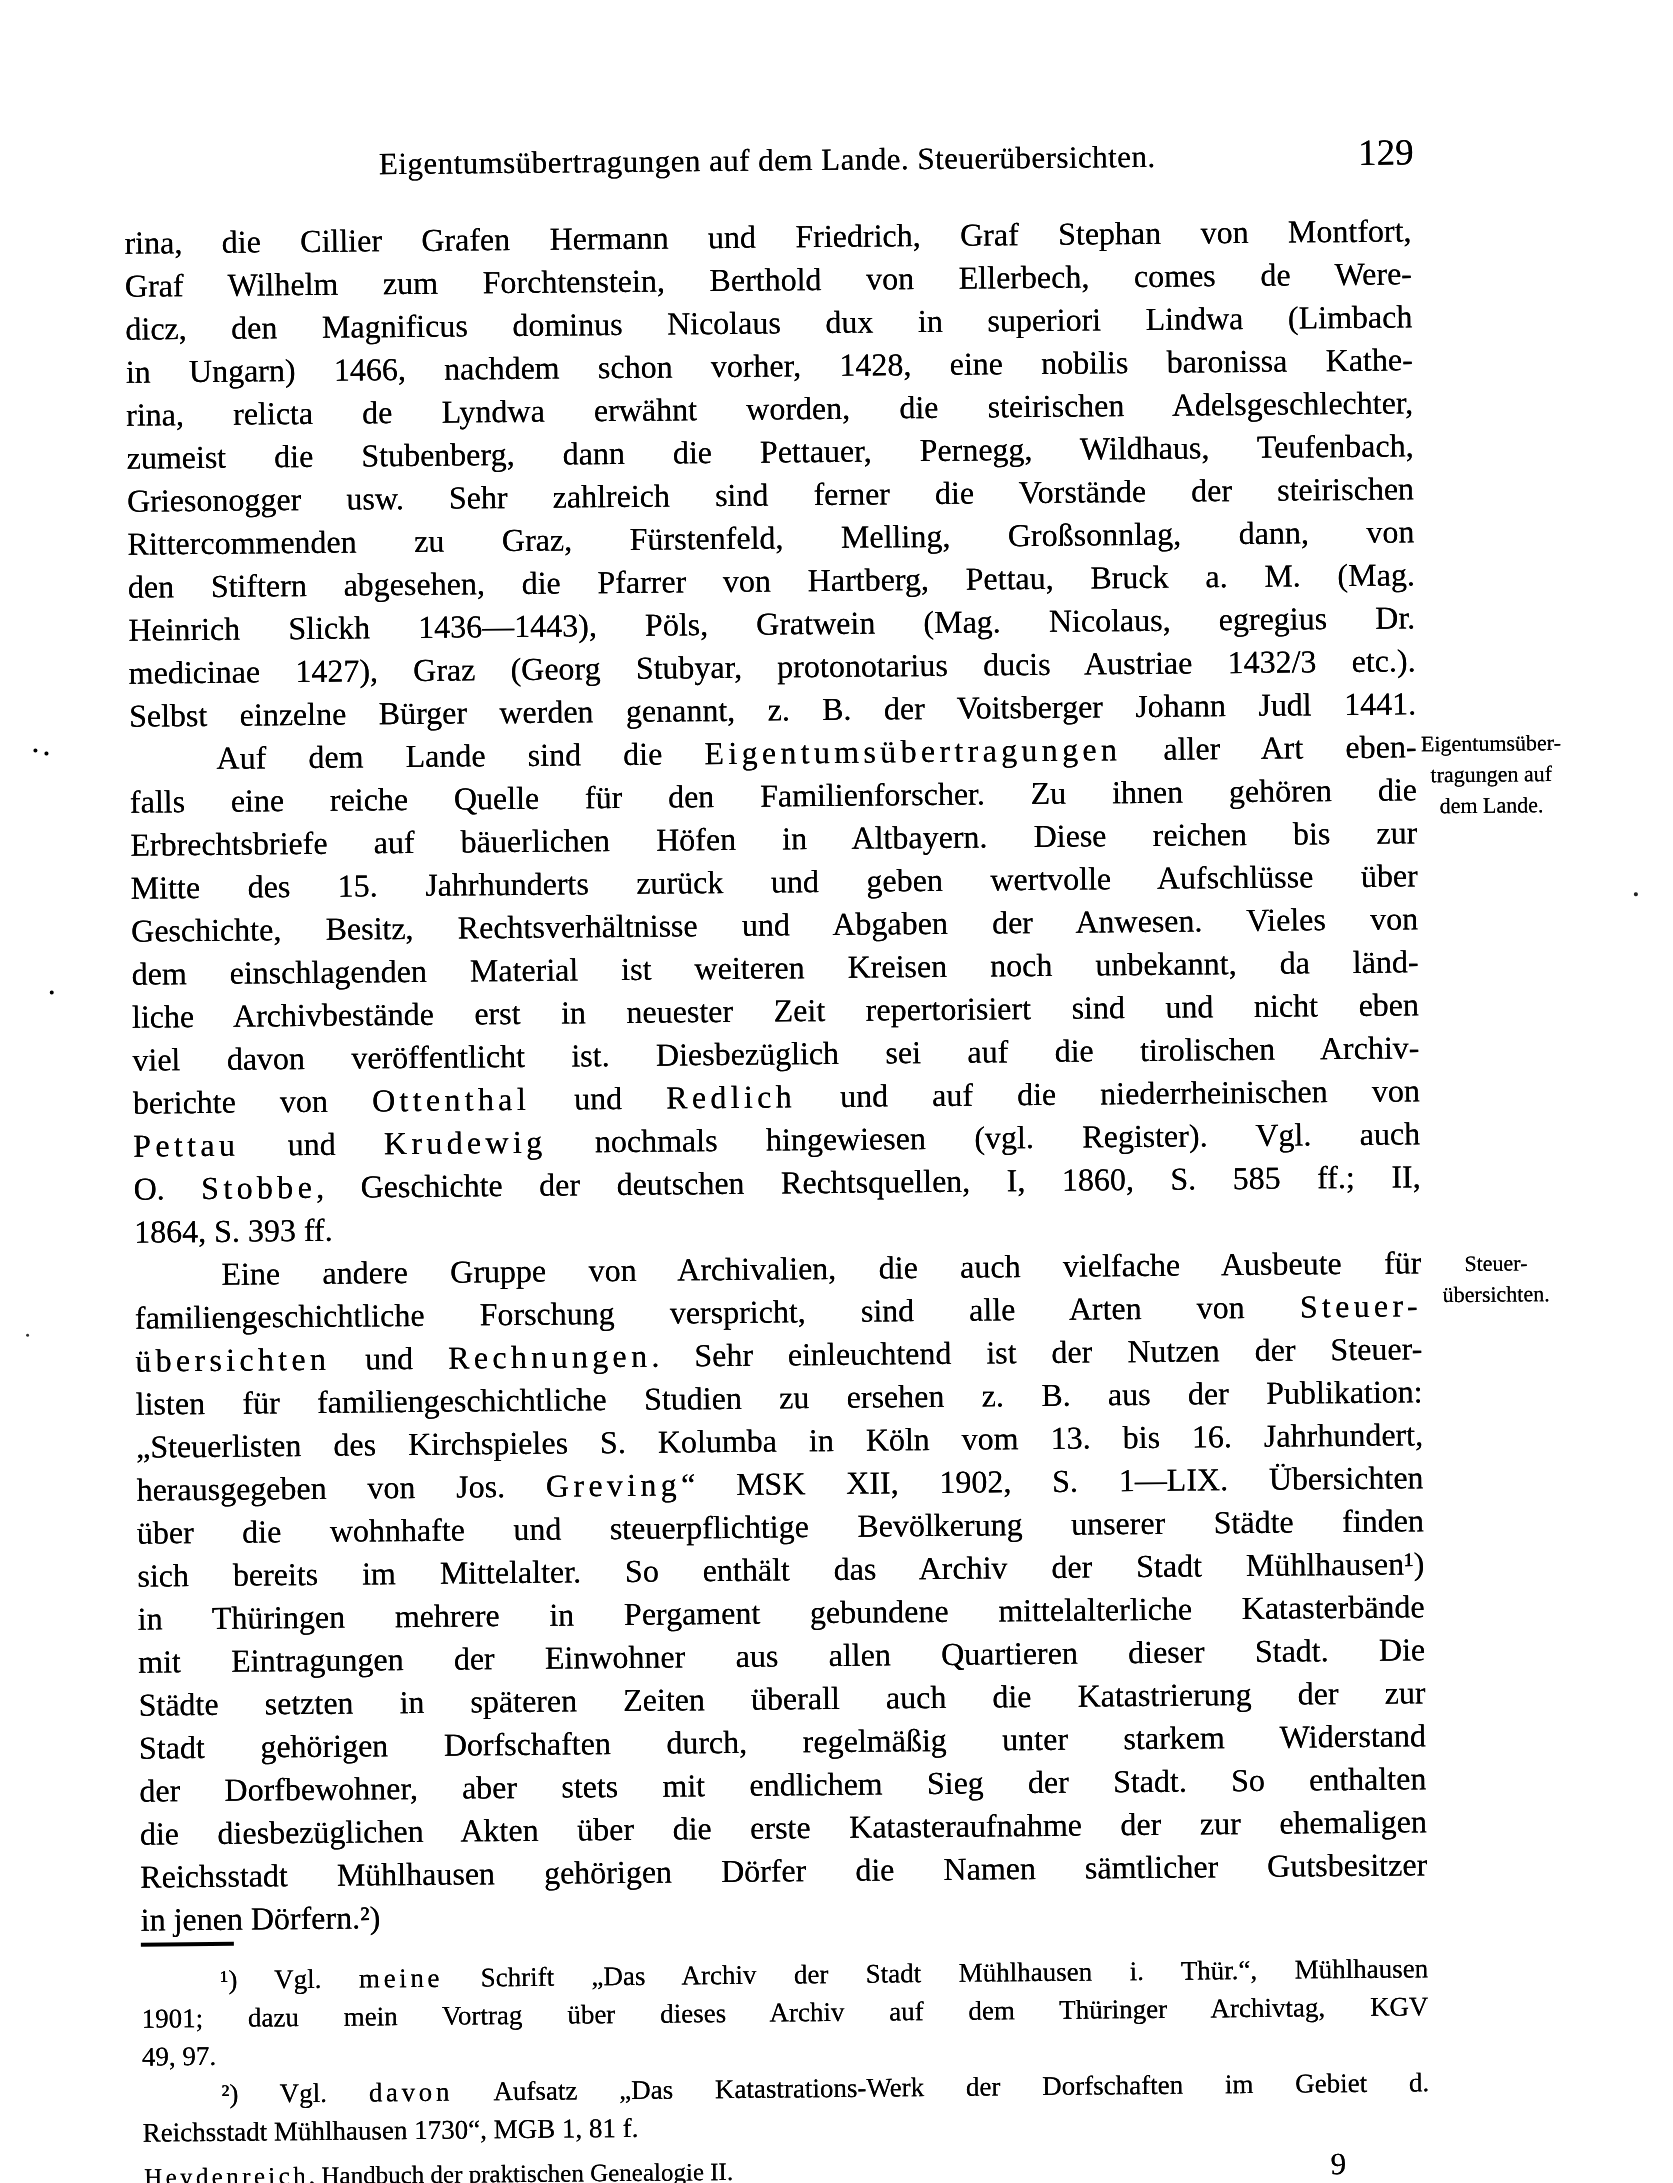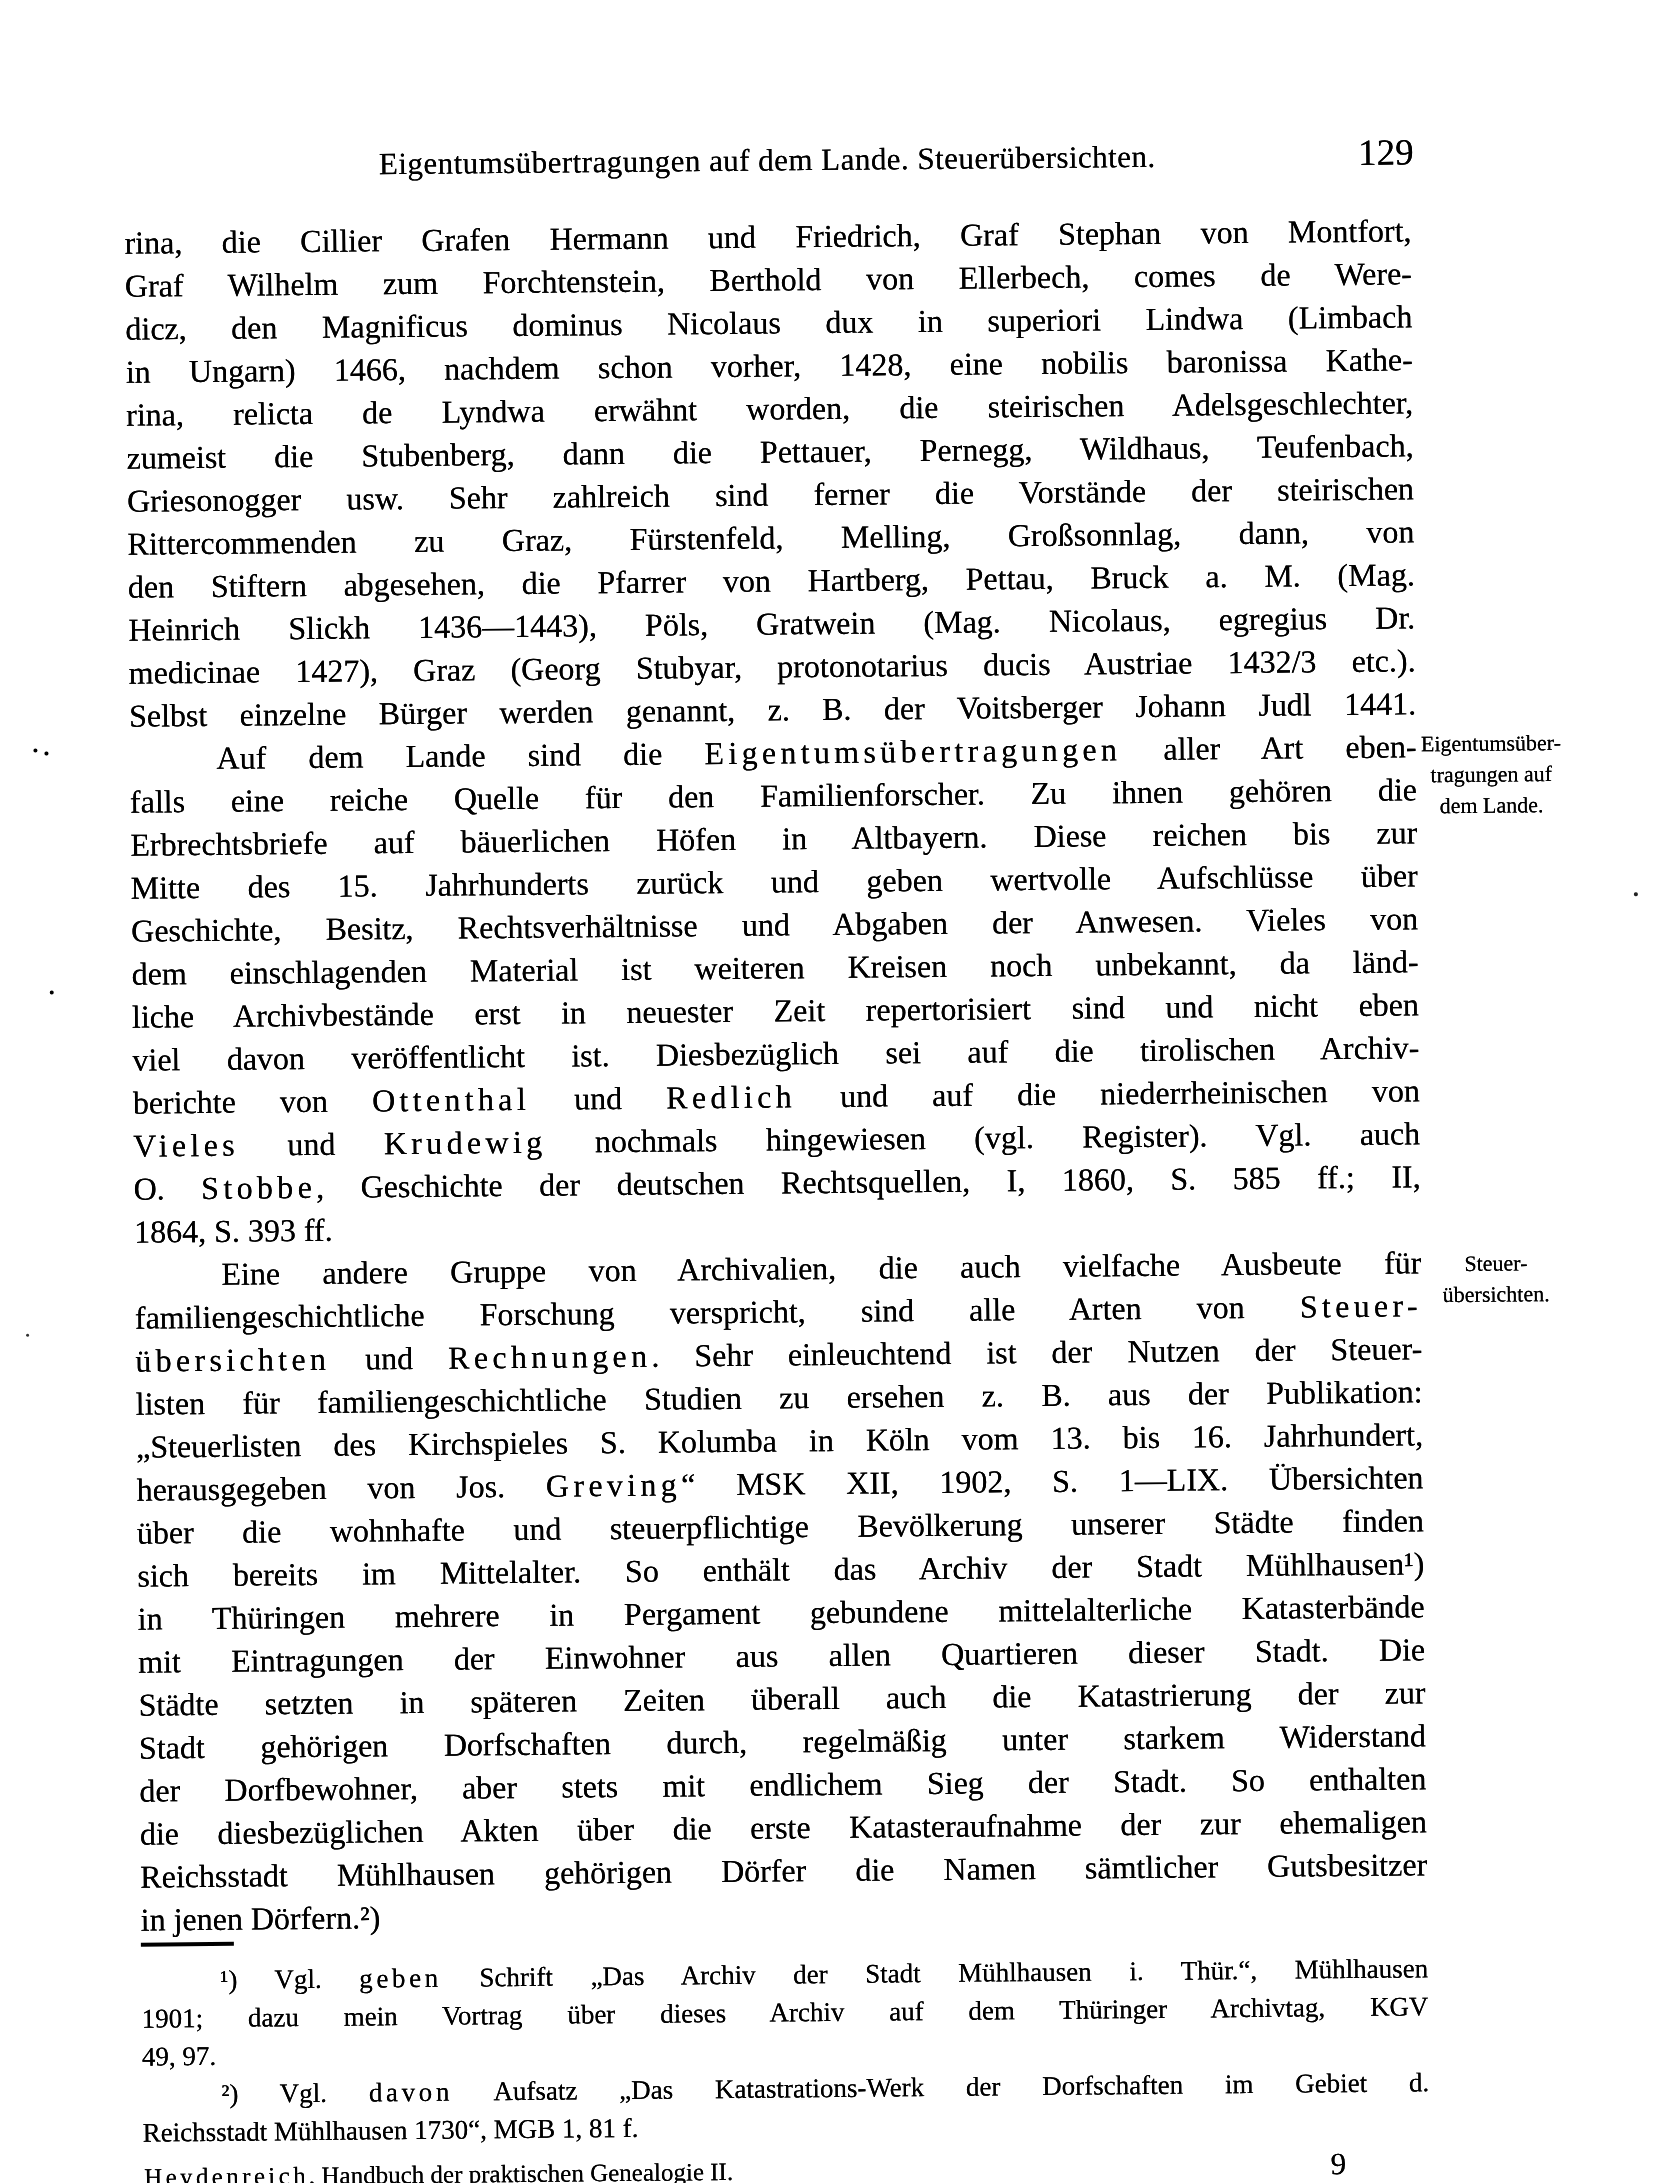--- a/index.html
+++ b/index.html
@@ -89,21 +89,21 @@
       <div class="para">
         <div class="line indent">Auf dem Lande sind die <span class="g">Eigentumsübertragungen</span> aller Art eben-</div>
         <div class="line">falls eine reiche Quelle für den Familienforscher.  Zu ihnen gehören die</div>
         <div class="line">Erbrechtsbriefe auf bäuerlichen Höfen in Altbayern.  Diese reichen bis zur</div>
         <div class="line">Mitte des 15. Jahrhunderts zurück und geben wertvolle Aufschlüsse über</div>
         <div class="line">Geschichte, Besitz, Rechtsverhältnisse und Abgaben der Anwesen.  Vieles von</div>
         <div class="line">dem einschlagenden Material ist weiteren Kreisen noch unbekannt, da länd-</div>
         <div class="line">liche Archivbestände erst in neuester Zeit repertorisiert sind und nicht eben</div>
         <div class="line">viel davon veröffentlicht ist.  Diesbezüglich sei auf die tirolischen Archiv-</div>
         <div class="line">berichte von <span class="g">Ottenthal</span> und <span class="g">Redlich</span> und auf die niederrheinischen von</div>
-        <div class="line"><span class="g">Vieles</span> und <span class="g">Krudewig</span> nochmals hingewiesen (vgl. Register).  Vgl. auch</div>
+        <div class="line"><span class="g">Pettau</span> und <span class="g">Krudewig</span> nochmals hingewiesen (vgl. Register).  Vgl. auch</div>
         <div class="line">O. <span class="g">Stobbe</span>, Geschichte der deutschen Rechtsquellen, I, 1860, S. 585 ff.; II,</div>
         <div class="line short">1864, S. 393 ff.</div>
       </div>
       <div class="para">
         <div class="line indent">Eine andere Gruppe von Archivalien, die auch vielfache Ausbeute für</div>
         <div class="line">familiengeschichtliche Forschung verspricht, sind alle Arten von <span class="g">Steuer-</span></div>
         <div class="line"><span class="g">übersichten</span> und <span class="g">Rechnungen</span>.  Sehr einleuchtend ist der Nutzen der Steuer-</div>
         <div class="line">listen für familiengeschichtliche Studien zu ersehen z. B. aus der Publikation:</div>
         <div class="line">„Steuerlisten des Kirchspieles S. Kolumba in Köln vom 13. bis 16. Jahrhundert,</div>
         <div class="line">herausgegeben von Jos. <span class="g">Greving</span>“ MSK XII, 1902, S. 1—LIX.  Übersichten</div>
@@ -128,21 +128,21 @@
 
   <div id="note-1" class="margin-note">
       <div class="note-line">Steuer-</div>
       <div class="note-line">übersichten.</div>
     </div>
 
   <div id="fn-rule"></div>
 
   <div id="footnotes">
       <div class="para">
-        <div class="line indent">¹) Vgl. <span class="g">geben</span> Schrift „Das Archiv der Stadt Mühlhausen i. Thür.“, Mühlhausen</div>
+        <div class="line indent">¹) Vgl. <span class="g">meine</span> Schrift „Das Archiv der Stadt Mühlhausen i. Thür.“, Mühlhausen</div>
         <div class="line">1901; dazu mein Vortrag über dieses Archiv auf dem Thüringer Archivtag, KGV</div>
         <div class="line short">49, 97.</div>
       </div>
       <div class="para">
         <div class="line indent">²) Vgl. <span class="g">davon</span> Aufsatz „Das Katastrations-Werk der Dorfschaften im Gebiet d.</div>
         <div class="line short">Reichsstadt Mühlhausen 1730“, MGB 1, 81 f.</div>
       </div>
     </div>
 
   <div id="signature">

